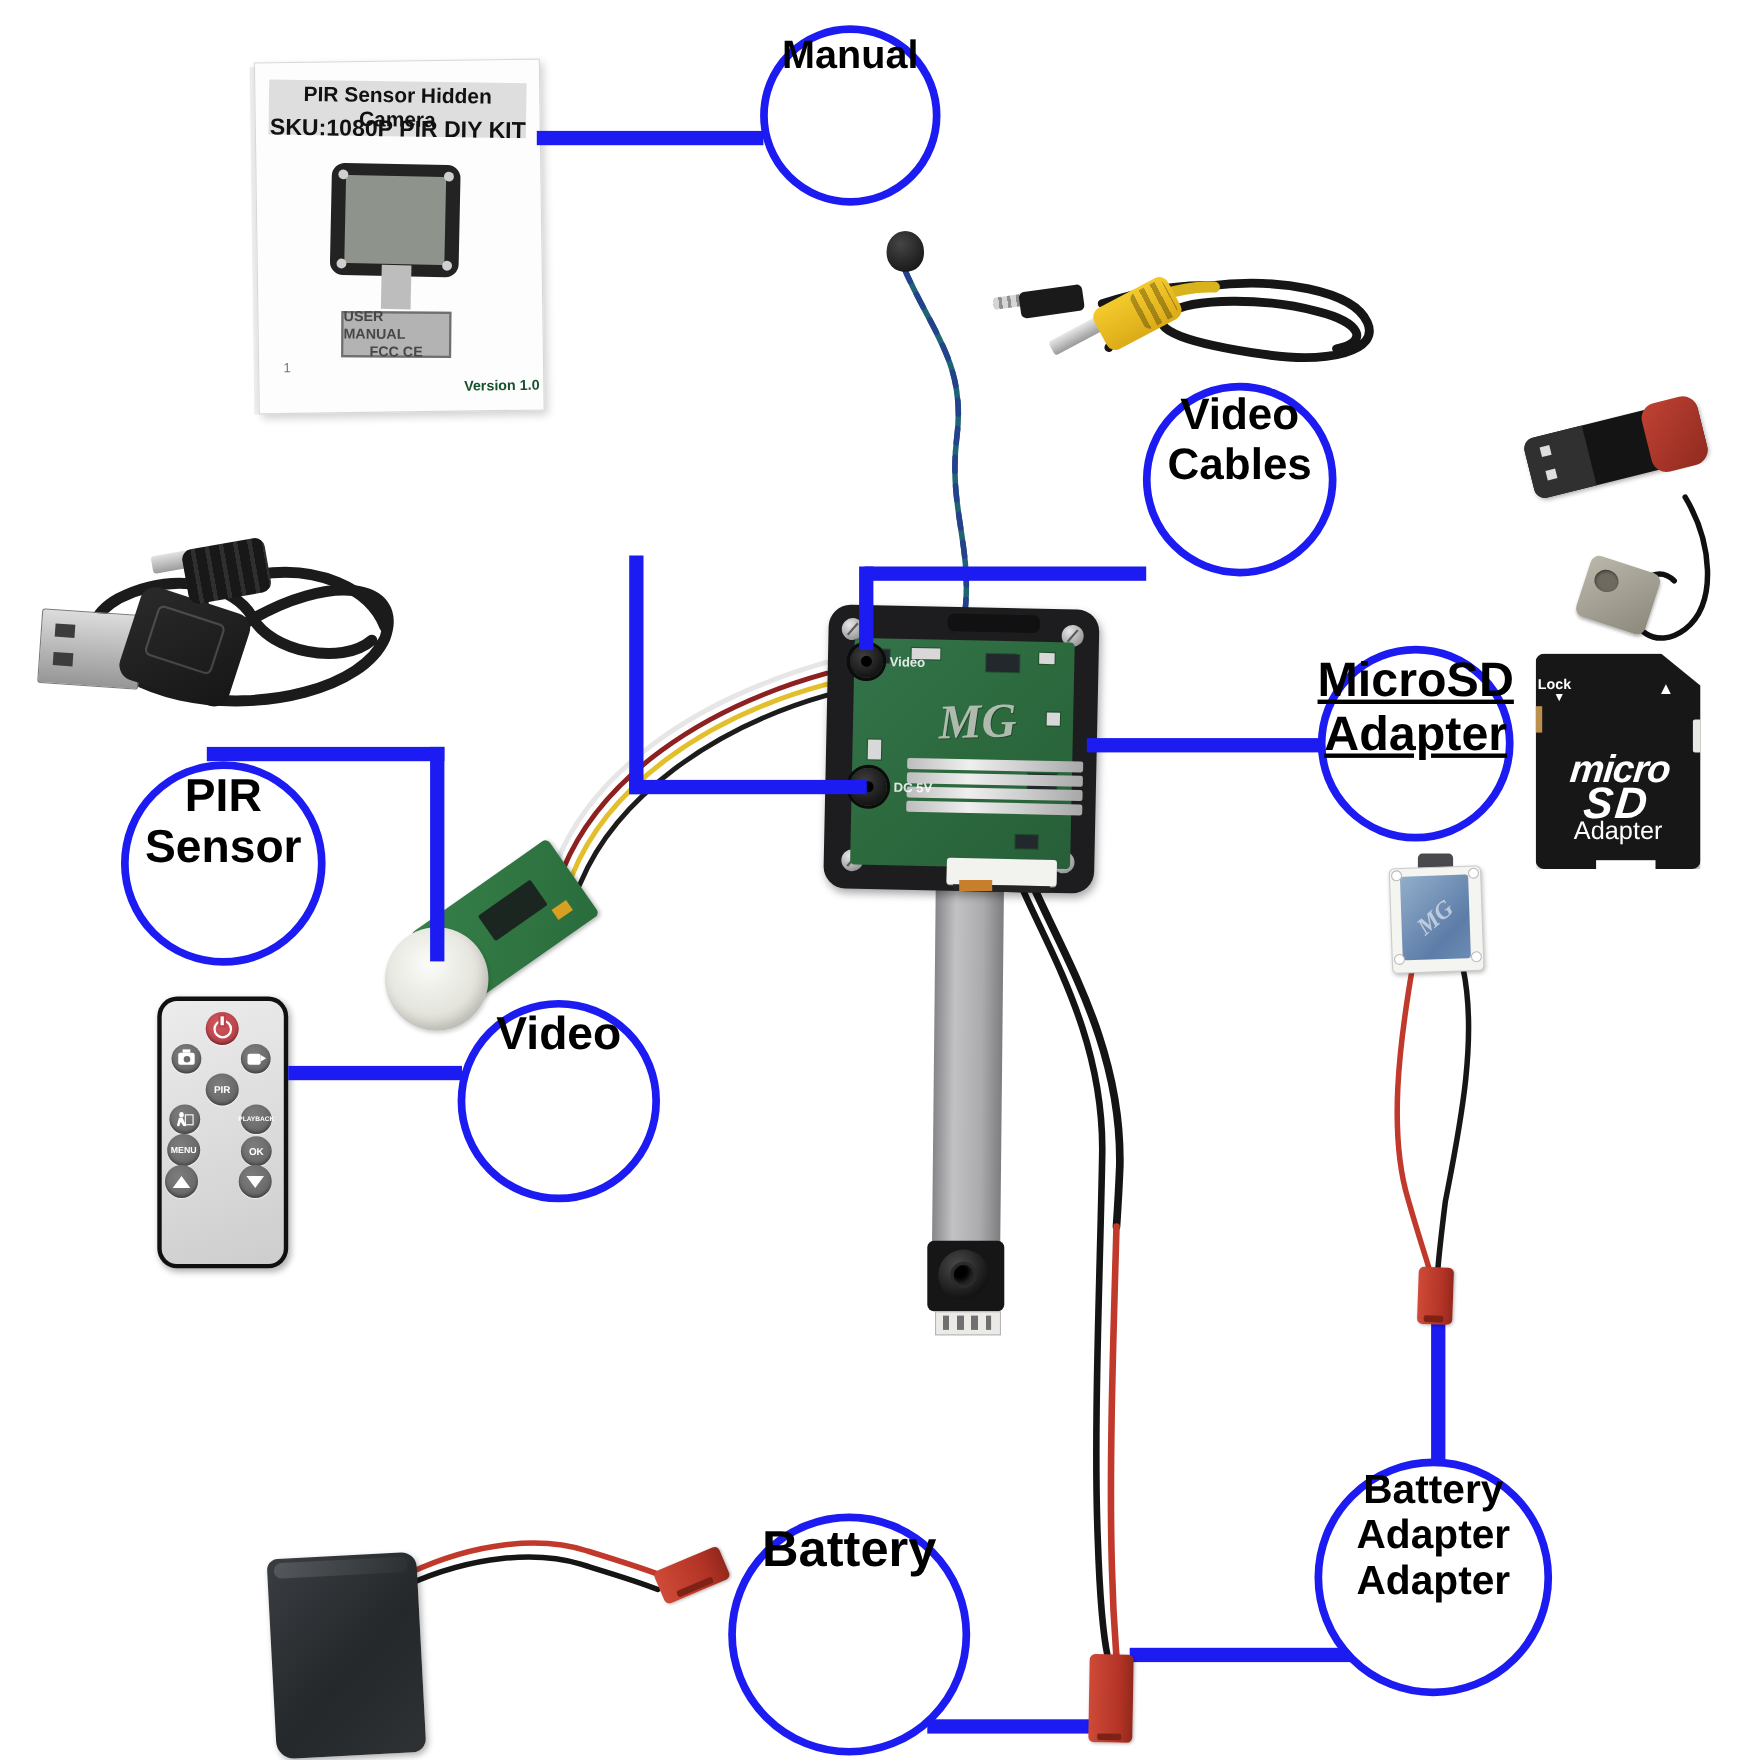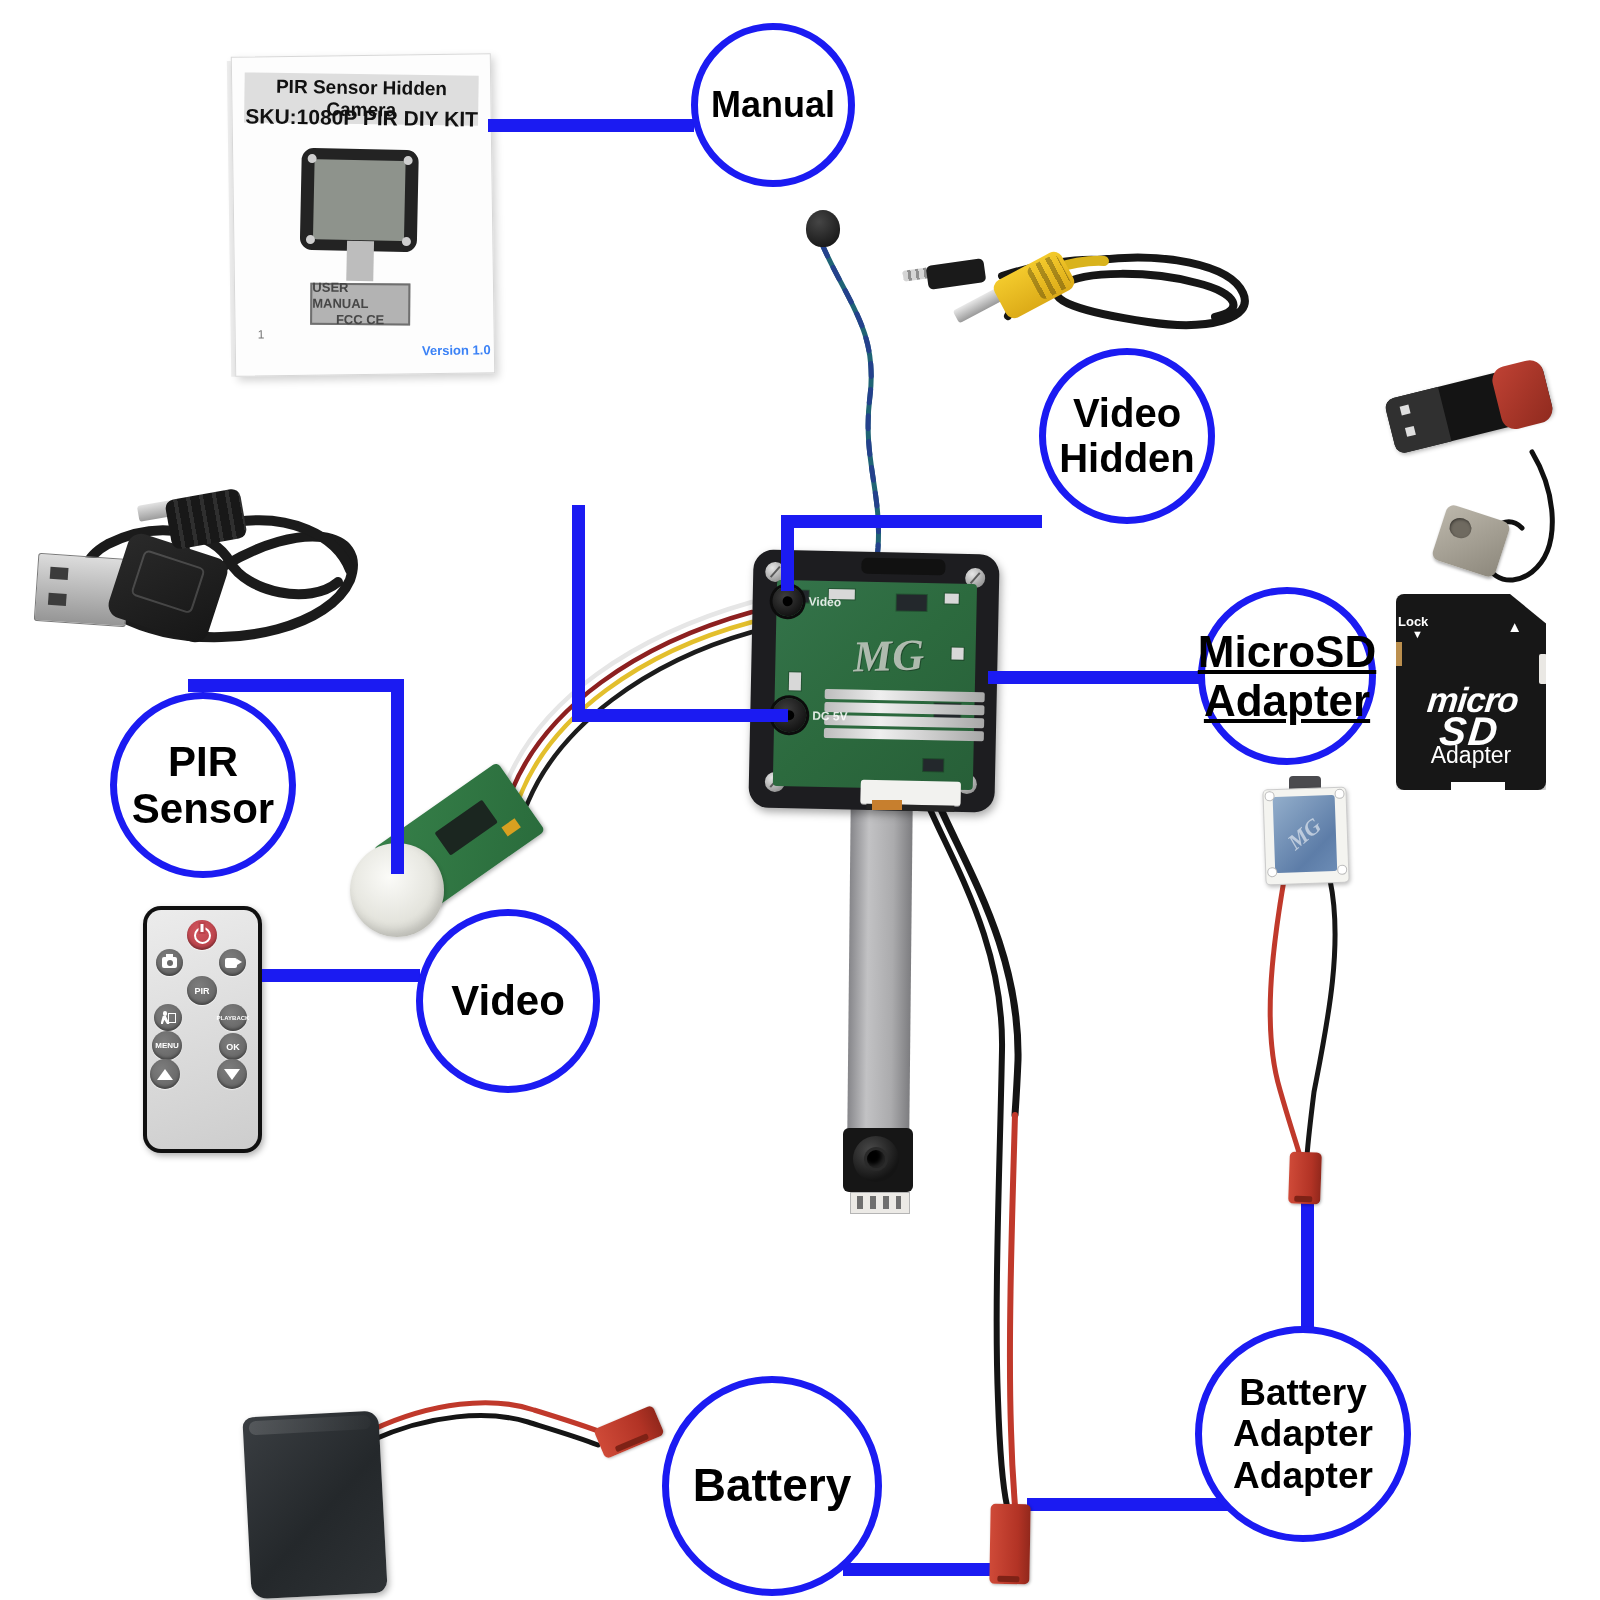--- a/index.html
+++ b/index.html
@@ -1,42 +1,42 @@
 <!DOCTYPE html>
 <html><head>
 <meta charset="utf-8">
 <style>
   :root{ --blue:#1b1bf2; }
   html,body{margin:0;padding:0;background:#fff;}
   .canvas{position:relative;width:1600px;height:1600px;background:#fff;overflow:hidden;
           font-family:"Liberation Sans", sans-serif;}
   
   .callout{position:absolute;box-sizing:border-box;border:7px solid var(--blue);border-radius:50%;
-           background:#fff;display:flex;flex-direction:column;align-items:center;justify-content:center;
+           background:#fff;display:flex;flex-direction:column;align-items:center;justify-content:flex-start;
            text-align:center;font-weight:bold;color:#000;z-index:40;line-height:1.12;}
   
   .line{position:absolute;background:var(--blue);z-index:30;}
   
   .manual{position:absolute;left:233px;top:55px;width:258px;height:318px;background:#fdfdfd;
           border:1px solid #d8d8d8;box-shadow:3px 4px 8px rgba(0,0,0,.18), -6px 2px 0 -2px #eee;
           transform:rotate(-0.8deg);z-index:10;}
   .manual-title{position:absolute;left:12px;top:18px;width:234px;background:#dedede;color:#111;
           font-weight:bold;font-size:19px;text-align:center;padding:3px 0;transform:rotate(1.6deg);}
   .manual-sku{position:absolute;left:12px;top:50px;width:234px;color:#111;font-weight:bold;
           font-size:21px;text-align:center;transform:rotate(1.6deg);}
   .mini-pcb{position:absolute;left:67px;top:93px;width:117px;height:102px;background:#232323;
           border-radius:12px;transform:rotate(2deg);}
   .mini-board{position:absolute;left:13px;top:11px;width:91px;height:80px;background:#8e938c;border-radius:3px;}
   .mini-screw{position:absolute;width:9px;height:9px;border-radius:50%;background:#cfcfcf;}
   .mini-ribbon{position:absolute;left:112px;top:185px;width:27px;height:40px;background:#bdbdbd;transform:rotate(2deg);}
   .manual-stamp{position:absolute;left:75px;top:227px;width:96px;height:38px;background:#b3b3b3;
           border:2px solid #6f6f6f;color:#474747;font-weight:bold;font-size:13px;line-height:1.25;
           display:flex;flex-direction:column;align-items:center;justify-content:center;transform:rotate(1.2deg);}
   .manual-page-num{position:absolute;left:22px;top:270px;font-size:12px;color:#777;}
-  .manual-version{position:absolute;left:186px;top:288px;font-size:13px;font-weight:bold;color:#3b82f6;}
+  .manual-version{position:absolute;left:186px;top:288px;font-size:13px;font-weight:bold;color:#14532d;}
   
   .remote{position:absolute;left:143px;top:906px;width:119px;height:247px;background:#101010;
           border-radius:18px;box-shadow:2px 3px 6px rgba(0,0,0,.3);z-index:22;}
   .remote-face{position:absolute;left:4px;top:4px;right:4px;bottom:4px;border-radius:14px;
           background:linear-gradient(160deg,#ececec,#cdcdcd);}
   .rbtn{position:absolute;border-radius:50%;background:radial-gradient(circle at 40% 35%,#7d7d7d,#5f5f5f);
           display:flex;align-items:center;justify-content:center;color:#fff;font-weight:bold;
           box-shadow:inset 0 -2px 3px rgba(0,0,0,.35),0 1px 1px rgba(255,255,255,.6);}
   .rbtn.red{background:radial-gradient(circle at 40% 35%,#d2565e,#b03a42);}
   .icon-power{position:relative;width:13px;height:13px;border:2.5px solid #fff;border-radius:50%;}
@@ -378,21 +378,21 @@
   <div class="line" style="left:262px;top:969px;width:158px;height:13px;"></div>
   <div class="line" style="left:843px;top:1563px;width:158px;height:13px;"></div>
   <div class="line" style="left:1301px;top:1203px;width:13px;height:125px;"></div>
   <div class="line" style="left:1027px;top:1498px;width:202px;height:13px;"></div>
 
   <div class="callout" style="left:691px;top:23px;width:164px;height:164px;font-size:36px;">
     <div>Manual</div>
   </div>
   <div class="callout" style="left:1039px;top:348px;width:176px;height:176px;font-size:40px;">
     <div>Video</div>
-    <div>Hidden</div>
+    <div>Cables</div>
   </div>
   <div class="callout" style="left:110px;top:692px;width:186px;height:186px;font-size:42px;">
     <div>PIR</div>
     <div>Sensor</div>
   </div>
   <div class="callout" style="left:1198px;top:587px;width:178px;height:178px;font-size:44px;text-decoration:underline;">
     <div>MicroSD</div>
     <div>Adapter</div>
   </div>
   <div class="callout" style="left:416px;top:909px;width:184px;height:184px;font-size:42px;">

